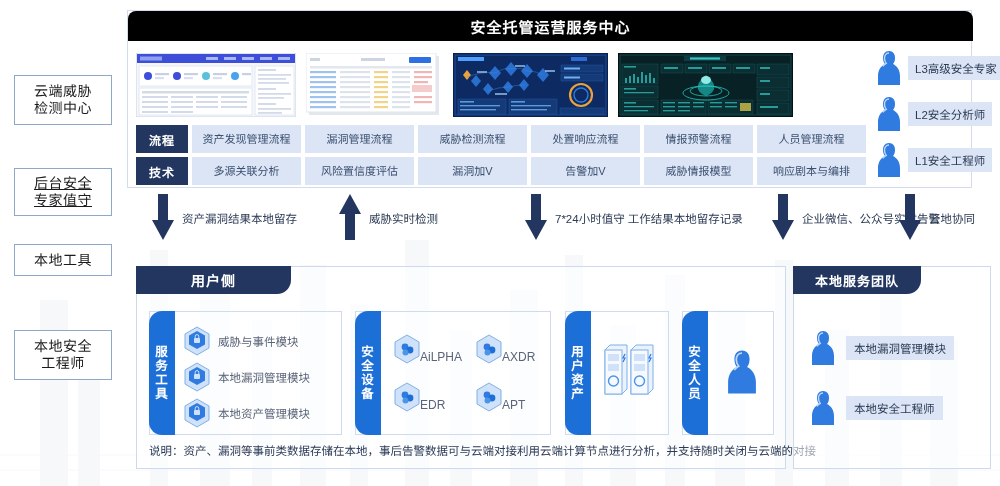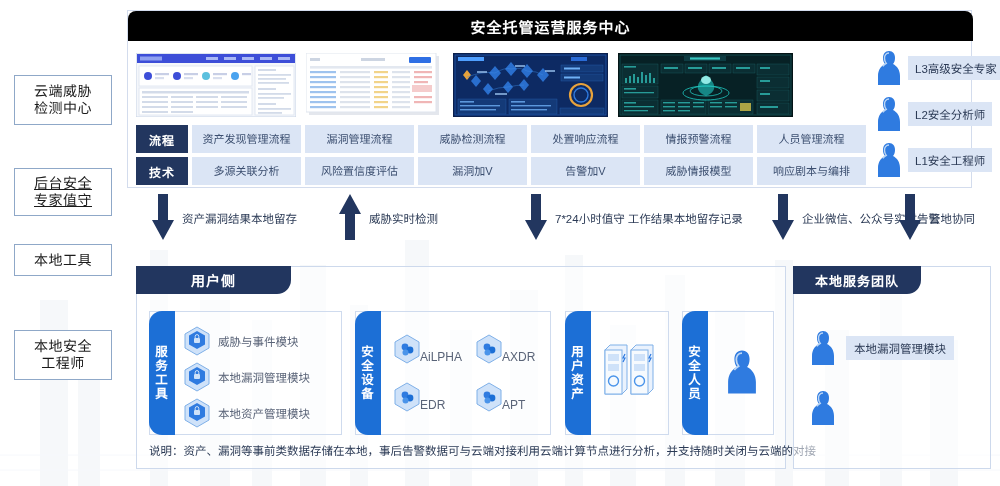--- a/index.html
+++ b/index.html
@@ -688,16 +688,17 @@
         <path d="M13 4 C10 4 8.5 6.5 8.5 9.2 c0 2.4 .8 4 1.8 5.2 -1.4 .8 -2.6 1.8 -3.4 3" fill="none" stroke="#bdd7f5" stroke-width="1.4"></path>
       </svg>
       <div class="team-pill">本地漏洞管理模块</div>
     </div>
 
     <div class="team-row" style="top:122px">
       <svg class="person-icon" viewBox="0 0 26 38">
         <path d="M13 2 C9 2 7 5 7 9 c0 3 1 5 2 6 -4 2 -7 6 -7 12 v9 h22 v-9 c0-6-3-10-7-12 1-1 2-3 2-6 0-4-2-7-6-7z" fill="#2f7be0"></path>
         <path d="M13 4 C10 4 8.5 6.5 8.5 9.2 c0 2.4 .8 4 1.8 5.2 -1.4 .8 -2.6 1.8 -3.4 3" fill="none" stroke="#bdd7f5" stroke-width="1.4"></path>
       </svg>
+      <div class="team-pill">本地安全工程师</div>
     </div>
   </div>
 
 </div>
 
 </body></html>

